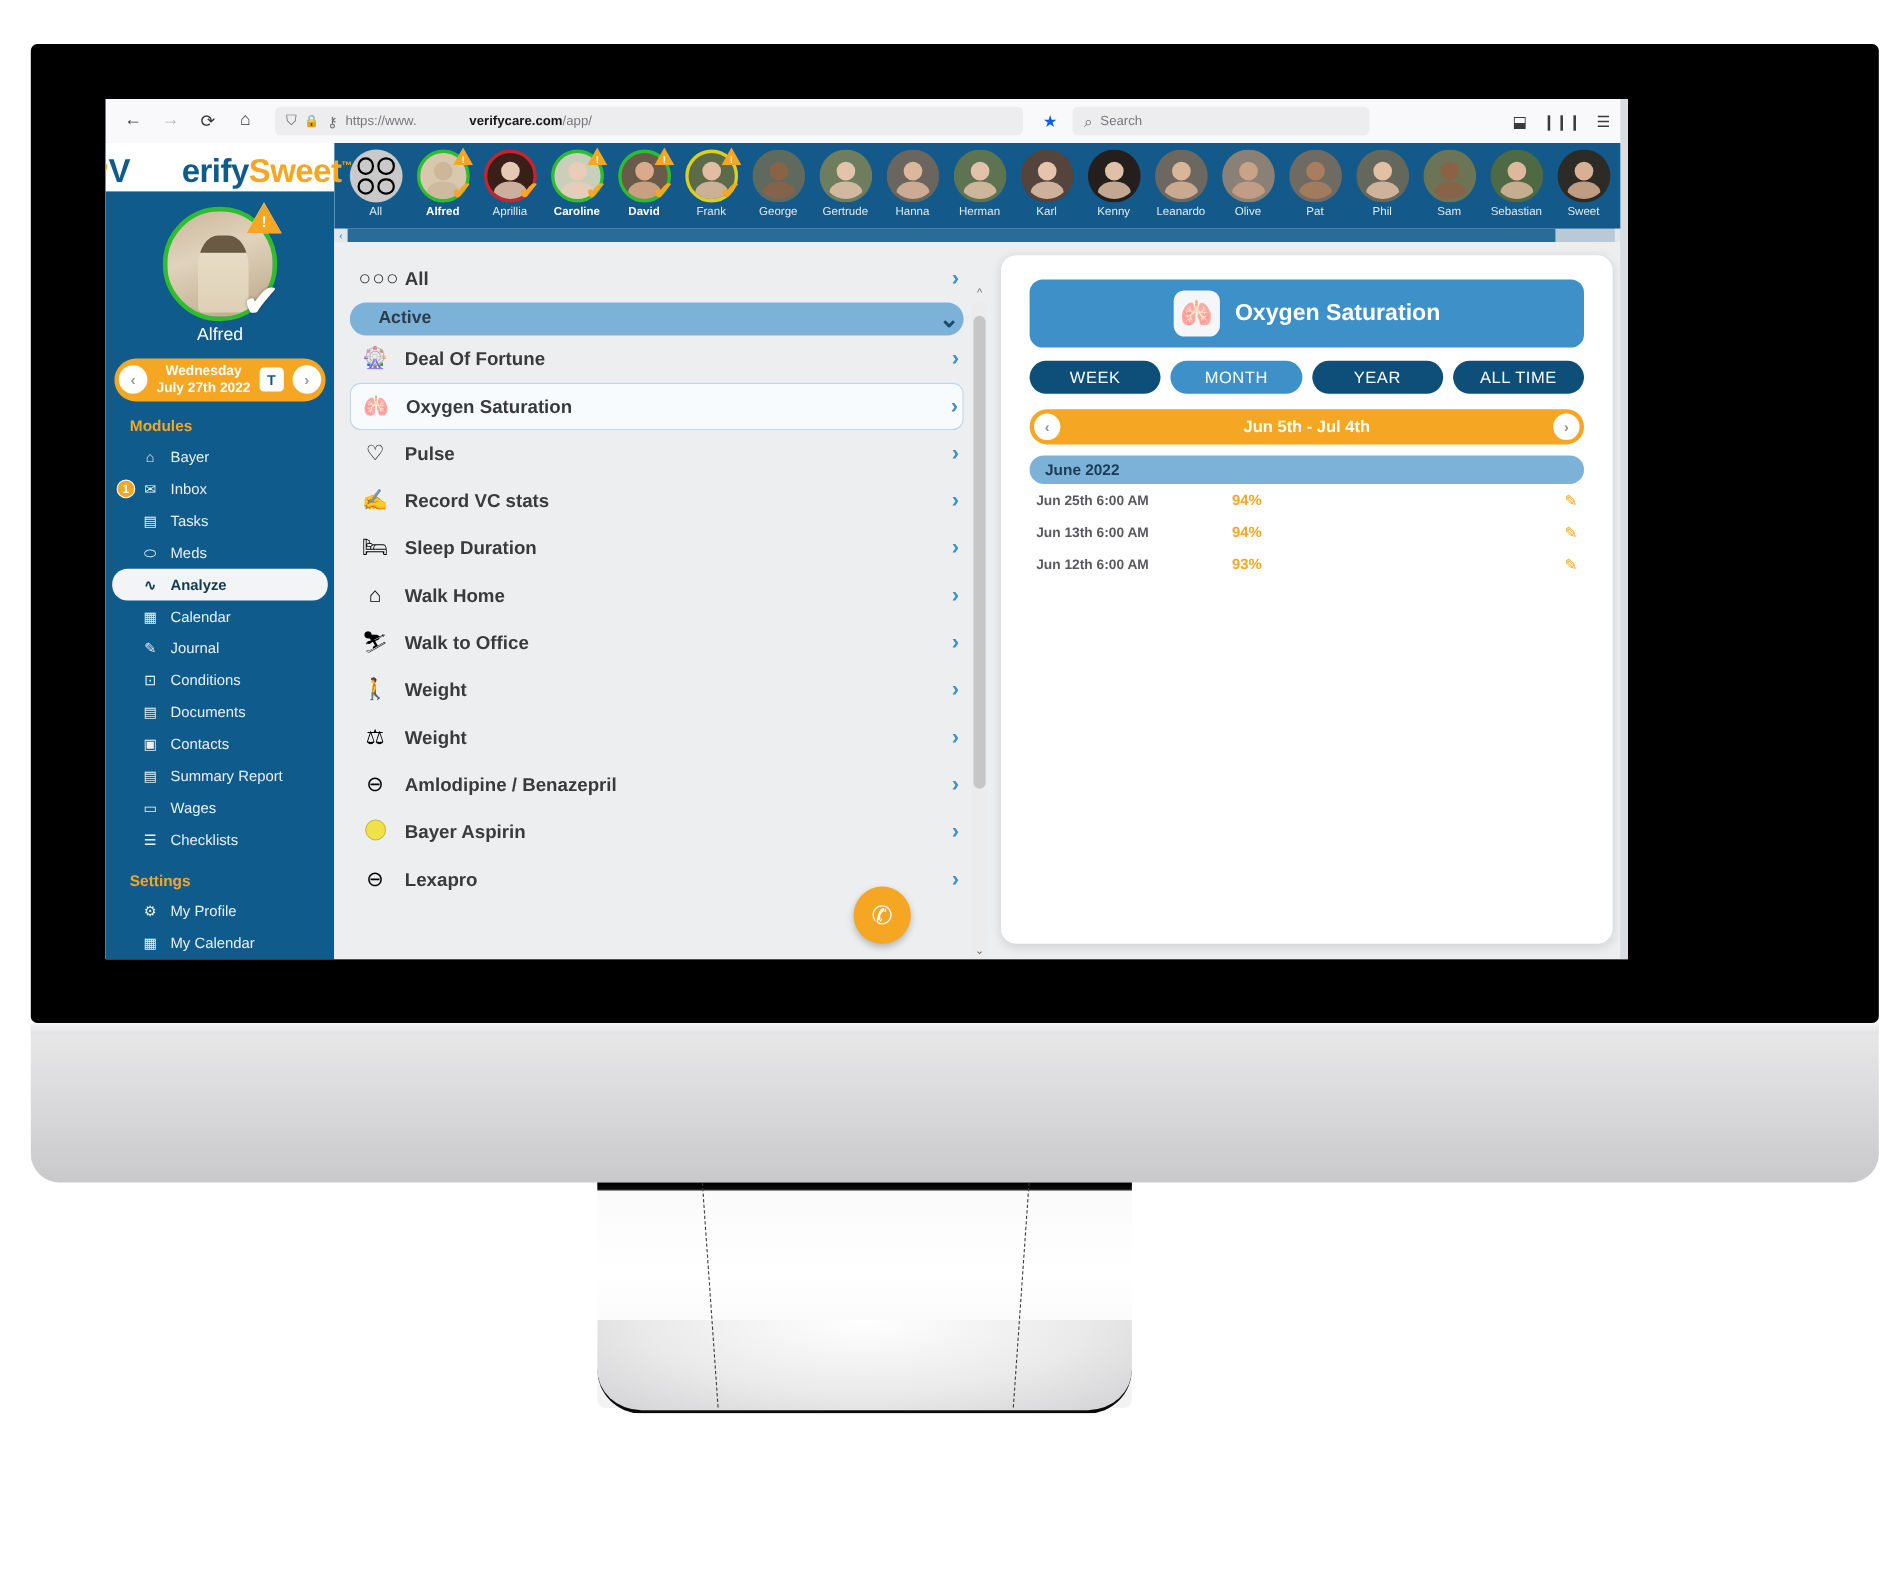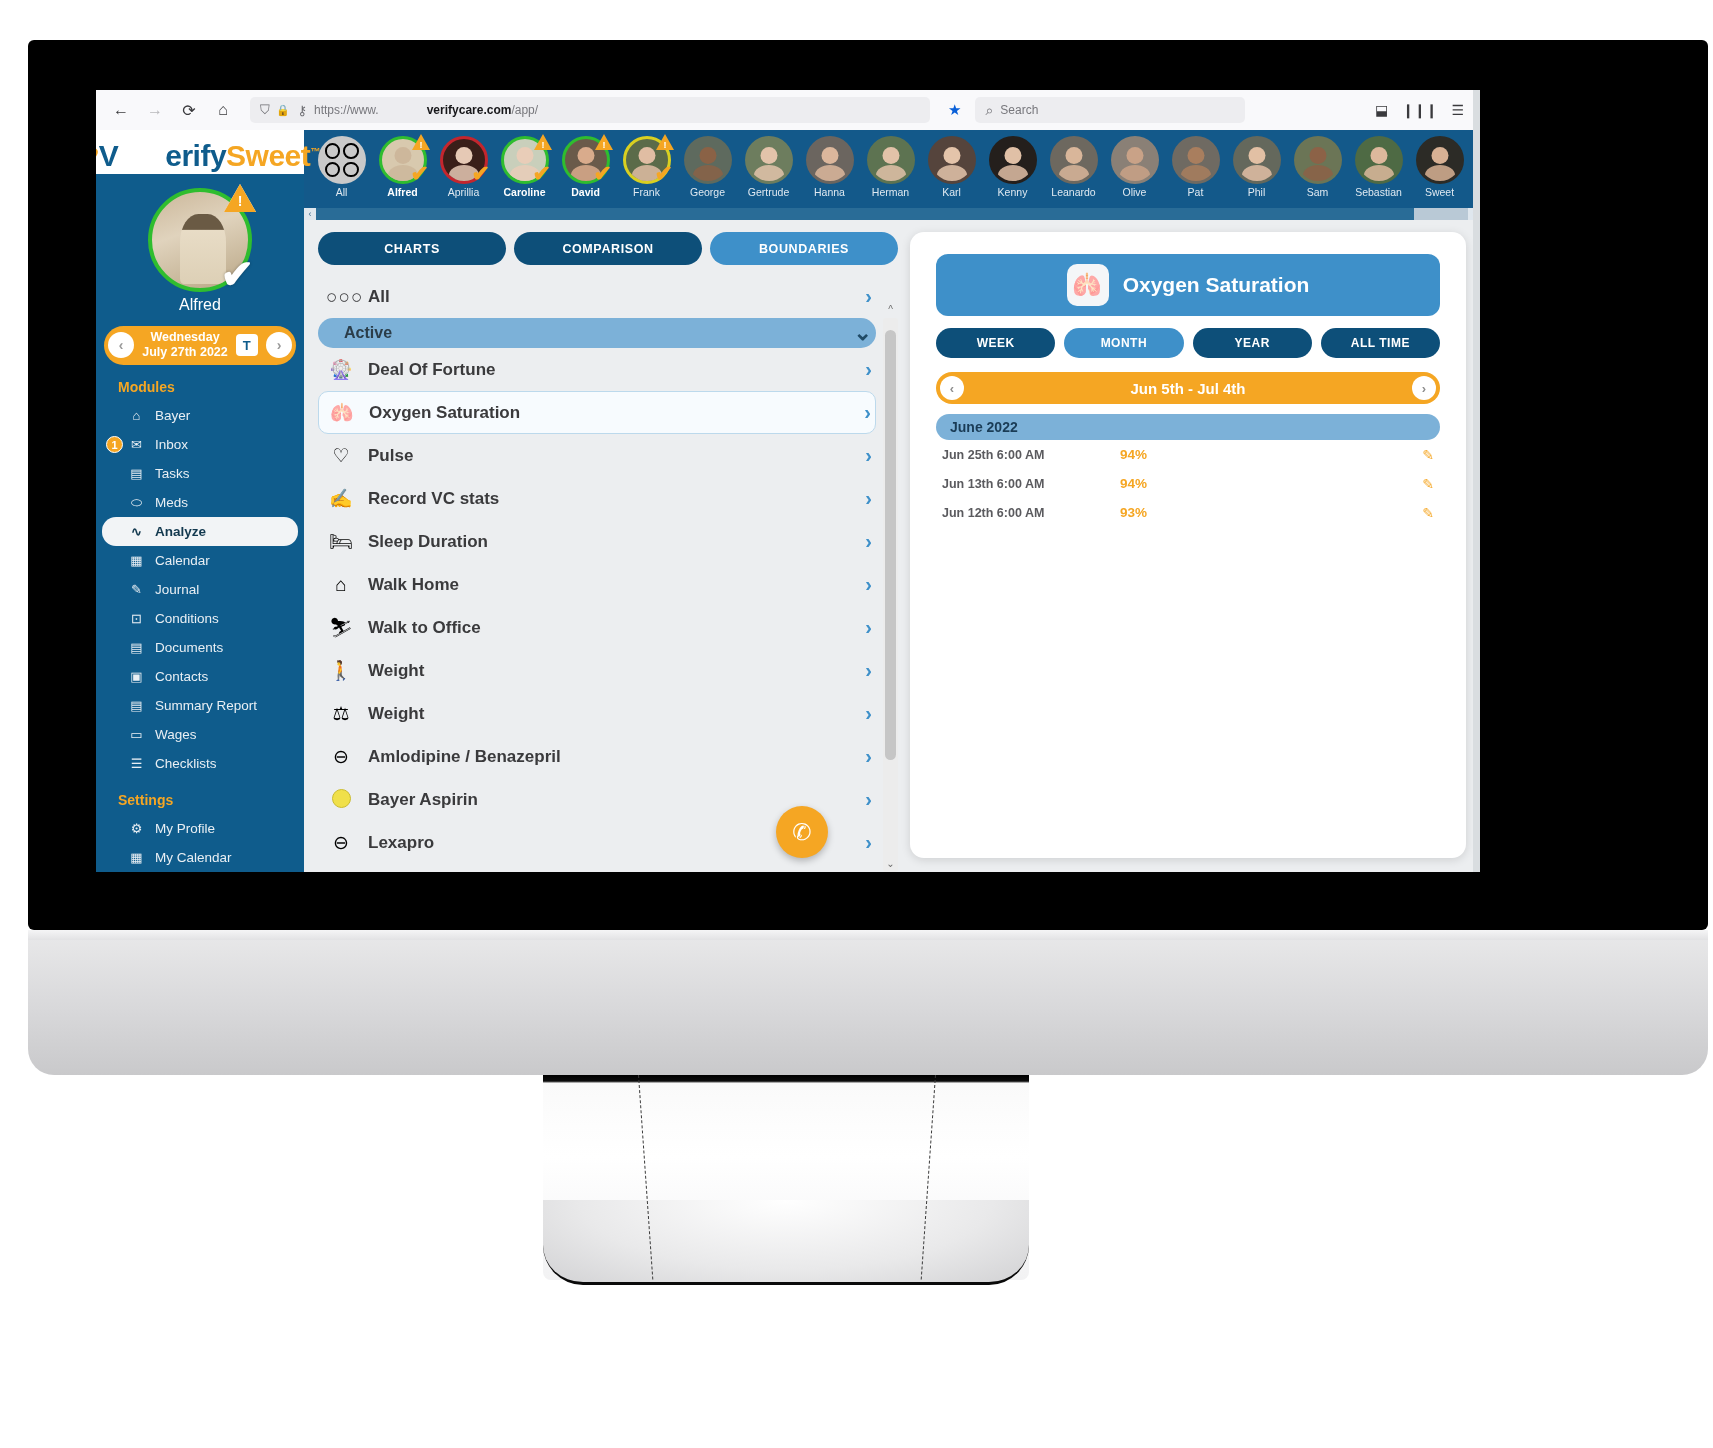--- a/index.html
+++ b/index.html
@@ -254,21 +254,21 @@
     display:flex; align-items:center; justify-content:center; gap: 14px;
     color:#fff; font-size: 21px; font-weight:700;
   }
   .detail-head .hd-ico {
     width:42px;height:42px;border-radius:10px;background:#f4f6f8;
     display:flex;align-items:center;justify-content:center;font-size:24px;color:#222;
   }
   .range-tabs { display:flex; gap:9px; margin-top: 12px; }
   .rtab {
     flex:1; height: 30px; border-radius: 15px; background:#0d4f79; color:#fff;
-    font-size: 12px; font-weight:700; letter-spacing:.5px;
+    font-size: 15px; font-weight:400; letter-spacing:.5px;
     display:flex; align-items:center; justify-content:center;
   }
   .rtab.active { background:#3e90c9; }
   .period {
     margin-top: 14px; height: 32px; border-radius: 16px; background:#f5a623;
     display:flex; align-items:center; justify-content:space-between; padding: 0 4px;
     color:#fff; font-size:15px; font-weight:700;
   }
   .period .parrow {
     width: 24px; height:24px; border-radius:50%; background:#fff; color:#8e8e8e;
@@ -594,25 +594,20 @@
           </div>
         <div class="hscroll">
           <div class="thumb"></div>
           <div class="arrow l">‹</div>
           <div class="arrow r">›</div>
         </div>
 
         <div class="workspace">
 
           <div class="listpanel">
-            <div class="tabs" id="tabs">
-                <div class="tab">CHARTS</div>
-                <div class="tab">COMPARISON</div>
-                <div class="tab active">BOUNDARIES</div>
-              </div>
             <div class="list-scroll">
               <div id="rows">
                   <div class="row allrow">
                     <span class="r-ico dots">○○○</span>
                     <span class="r-label">All</span>
                     <span class="r-chev">›</span>
                   </div>
                   <div class="row groupbar">
                     <span class="r-ico" style="width: 0px;"></span>
                     <span class="r-label">Active</span>

